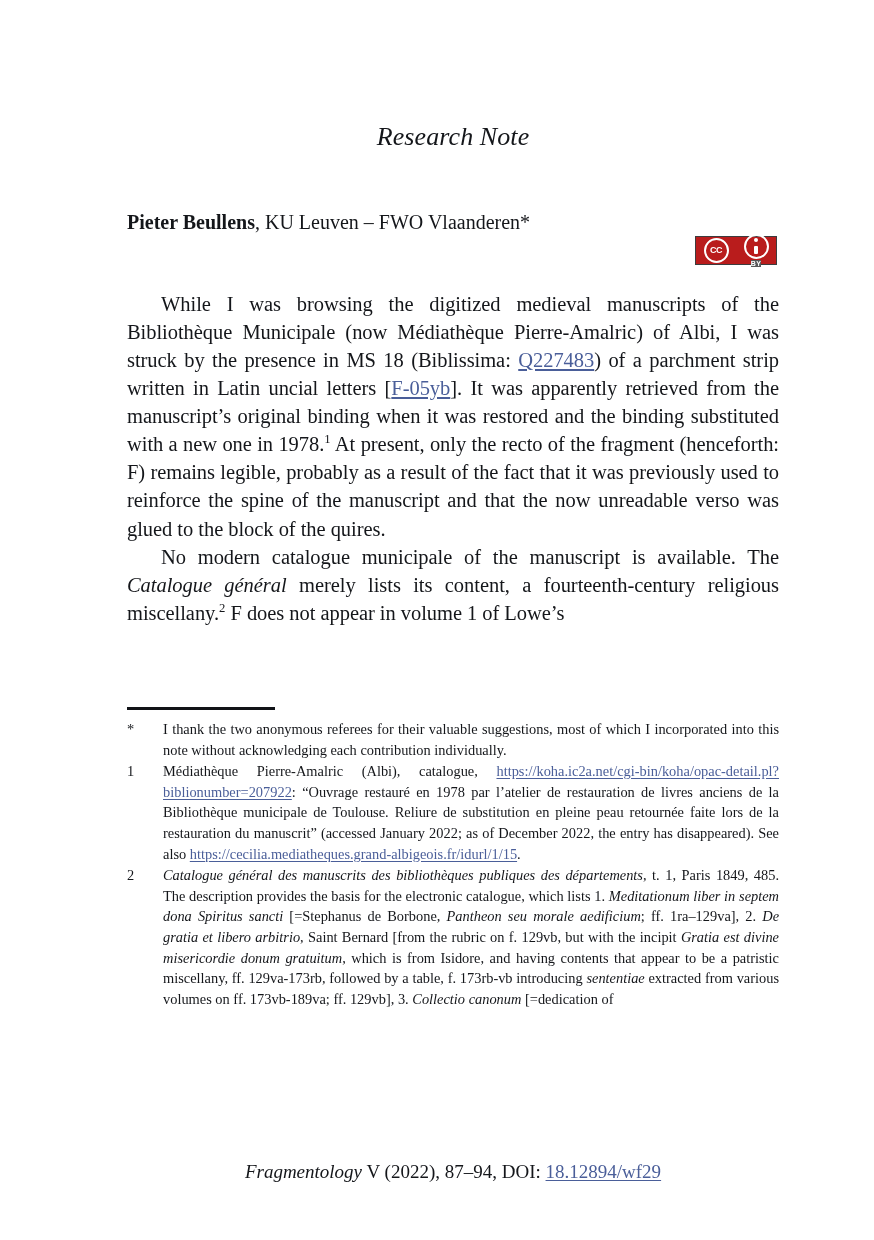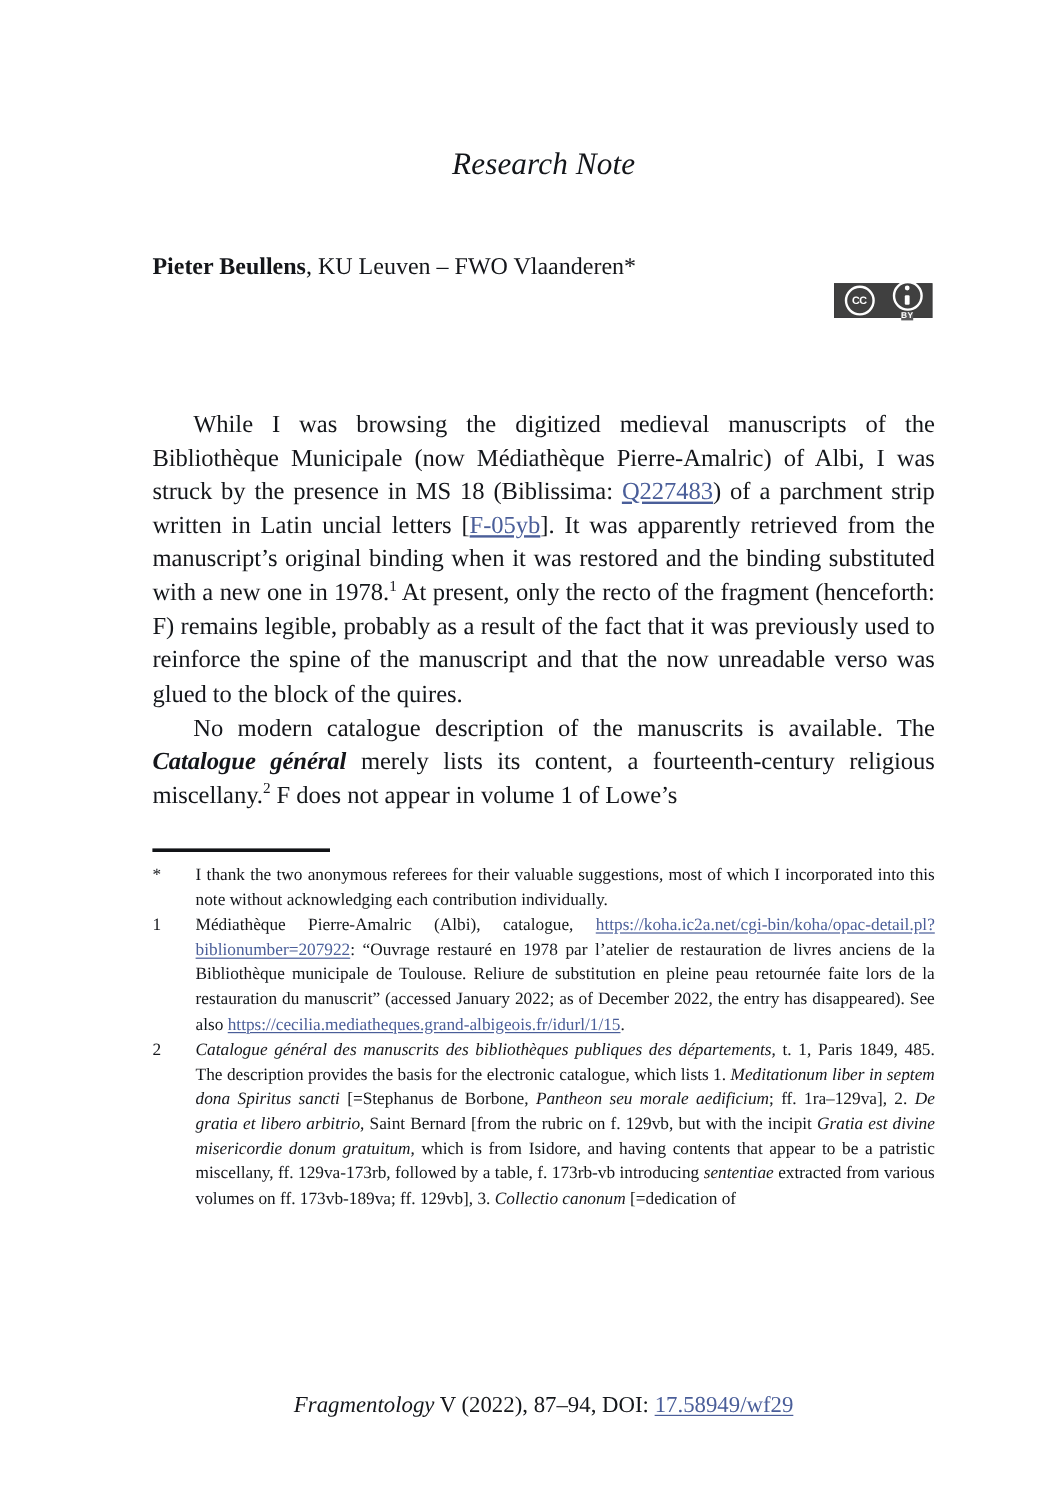--- a/index.html
+++ b/index.html
@@ -68,21 +68,21 @@
     padding-left: 34px;
   }
 
   
   .cc-badge {
     position: absolute;
     right: 2px;
     top: 28px;
     width: 82px;
     height: 29px;
-    background: #404040;
+    background: #b91c1c;
     border: 1px solid #3c3c3e;
     box-sizing: border-box;
     display: flex;
     align-items: center;
   }
   .cc-badge .cc-left {
     width: 41px;
     display: flex; align-items: center; justify-content: center;
   }
   .cc-badge .cc-right {
@@ -121,31 +121,31 @@
     background: #58585a;
     font-family: "Liberation Sans", sans-serif;
     font-weight: bold;
     font-size: 7px;
     line-height: 1;
     margin-top: 1px;
     letter-spacing: 0.3px;
   }
 
   
-  .body-text { margin-top: 70px; }
+  .body-text { margin-top: 20px; }
   .body-text p {
     margin: 0;
     font-size: 20.5px;
     line-height: 1.37;
     text-align: justify;
     text-indent: 34px;
     hyphens: none;
     letter-spacing: -0.05px;
   }
-  .body-text p i { font-style: italic; font-weight: bold; }
+  .body-text p i { font-style: italic; }
   sup.fn {
     font-size: 0.62em;
     vertical-align: super;
     line-height: 0;
   }
 
   a.link {
     color: #4a5e99;
     text-decoration: underline;
     text-underline-offset: 1.5px;
@@ -220,21 +220,21 @@
               <span class="body"></span>
           </span>
           <span class="cc-by-label">BY</span>
         </div>
       </div>
     </div>
 
     <div class="body-text">
       <p><span>While I was browsing the digitized medieval manuscripts of the Bibliothèque Municipale (now Médiathèque Pierre-Amalric) of Albi, I was struck by the presence in MS 18 (Biblissima: </span><a class="link" href="#">Q227483</a><span>) of a parchment strip written in Latin uncial letters [</span><a class="link" href="#">F-05yb</a><span>]. It was apparently retrieved from the manuscript’s original binding when it was restored and the binding substituted with a new one in 1978.</span><sup class="fn">1</sup><span> At present, only the recto of the fragment (henceforth: F) remains legible, probably as a result of the fact that it was previously used to reinforce the spine of the manuscript and that the now unreadable verso was glued to the block of the quires.</span></p>
 
-      <p><span>No modern catalogue description of the manuscrits is available. The </span><i>Catalogue général</i><span> merely lists its content, a fourteenth-century religious miscellany.</span><sup class="fn">2</sup><span> F does not appear in volume 1 of Lowe’s</span></p>
+      <p><span>No modern catalogue municipale of the manuscript is available. The </span><i>Catalogue général</i><span> merely lists its content, a fourteenth-century religious miscellany.</span><sup class="fn">2</sup><span> F does not appear in volume 1 of Lowe’s</span></p>
     </div>
 
   </div>
 
   <div class="footnotes">
     <div class="fn-rule"></div>
 
     <div class="fn-item">
       <div class="fn-marker">*</div>
       <div class="fn-body">I thank the two anonymous referees for their valuable suggestions, most of which I incorporated into this note without acknowledging each contribution individually.</div>
@@ -245,16 +245,16 @@
       <div class="fn-body"><span>Médiathèque Pierre-Amalric (Albi), catalogue, </span><a class="link" href="#">https://koha.ic2a.net/cgi-bin/koha/opac-detail.pl?biblionumber=207922</a><span>: “Ouvrage restauré en 1978 par l’atelier de restauration de livres anciens de la Bibliothèque municipale de Toulouse. Reliure de substitution en pleine peau retournée faite lors de la restauration du manuscrit” (accessed January 2022; as of December 2022, the entry has disappeared). See also </span><a class="link" href="#">https://cecilia.mediatheques.grand-albigeois.fr/idurl/1/15</a><span>.</span></div>
     </div>
 
     <div class="fn-item">
       <div class="fn-marker">2</div>
       <div class="fn-body"><i>Catalogue général des manuscrits des bibliothèques publiques des départements</i><span>, t. 1, Paris 1849, 485. The description provides the basis for the electronic catalogue, which lists 1. </span><i>Meditationum liber in septem dona Spiritus sancti</i><span> [=Stephanus de Borbone, </span><i>Pantheon seu morale aedificium</i><span>; ff. 1ra–129va], 2. </span><i>De gratia et libero arbitrio</i><span>, Saint Bernard [from the rubric on f. 129vb, but with the incipit </span><i>Gratia est divine misericordie donum gratuitum</i><span>, which is from Isidore, and having contents that appear to be a patristic miscellany, ff. 129va-173rb, followed by a table, f. 173rb-vb introducing </span><i>sententiae</i><span> extracted from various volumes on ff. 173vb-189va; ff. 129vb], 3. </span><i>Collectio canonum</i><span> [=dedication of</span></div>
     </div>
   </div>
 
   <div class="page-footer">
-    <span class="journal">Fragmentology</span><span> V (2022), 87–94, DOI: </span><a class="link" href="#">17.58949/wf29</a>
+    <span class="journal">Fragmentology</span><span> V (2022), 87–94, DOI: </span><a class="link" href="#">18.12894/wf29</a>
   </div>
 
 </div>
 
 </body></html>

